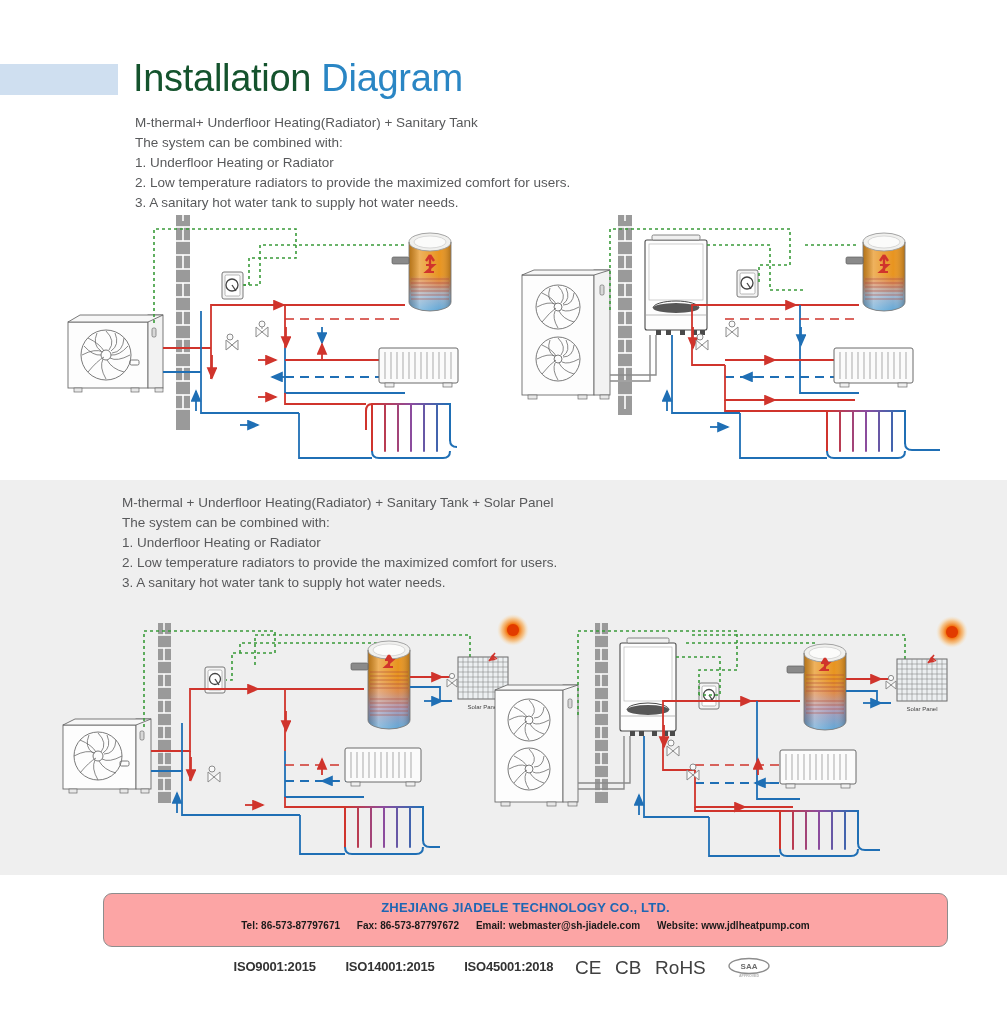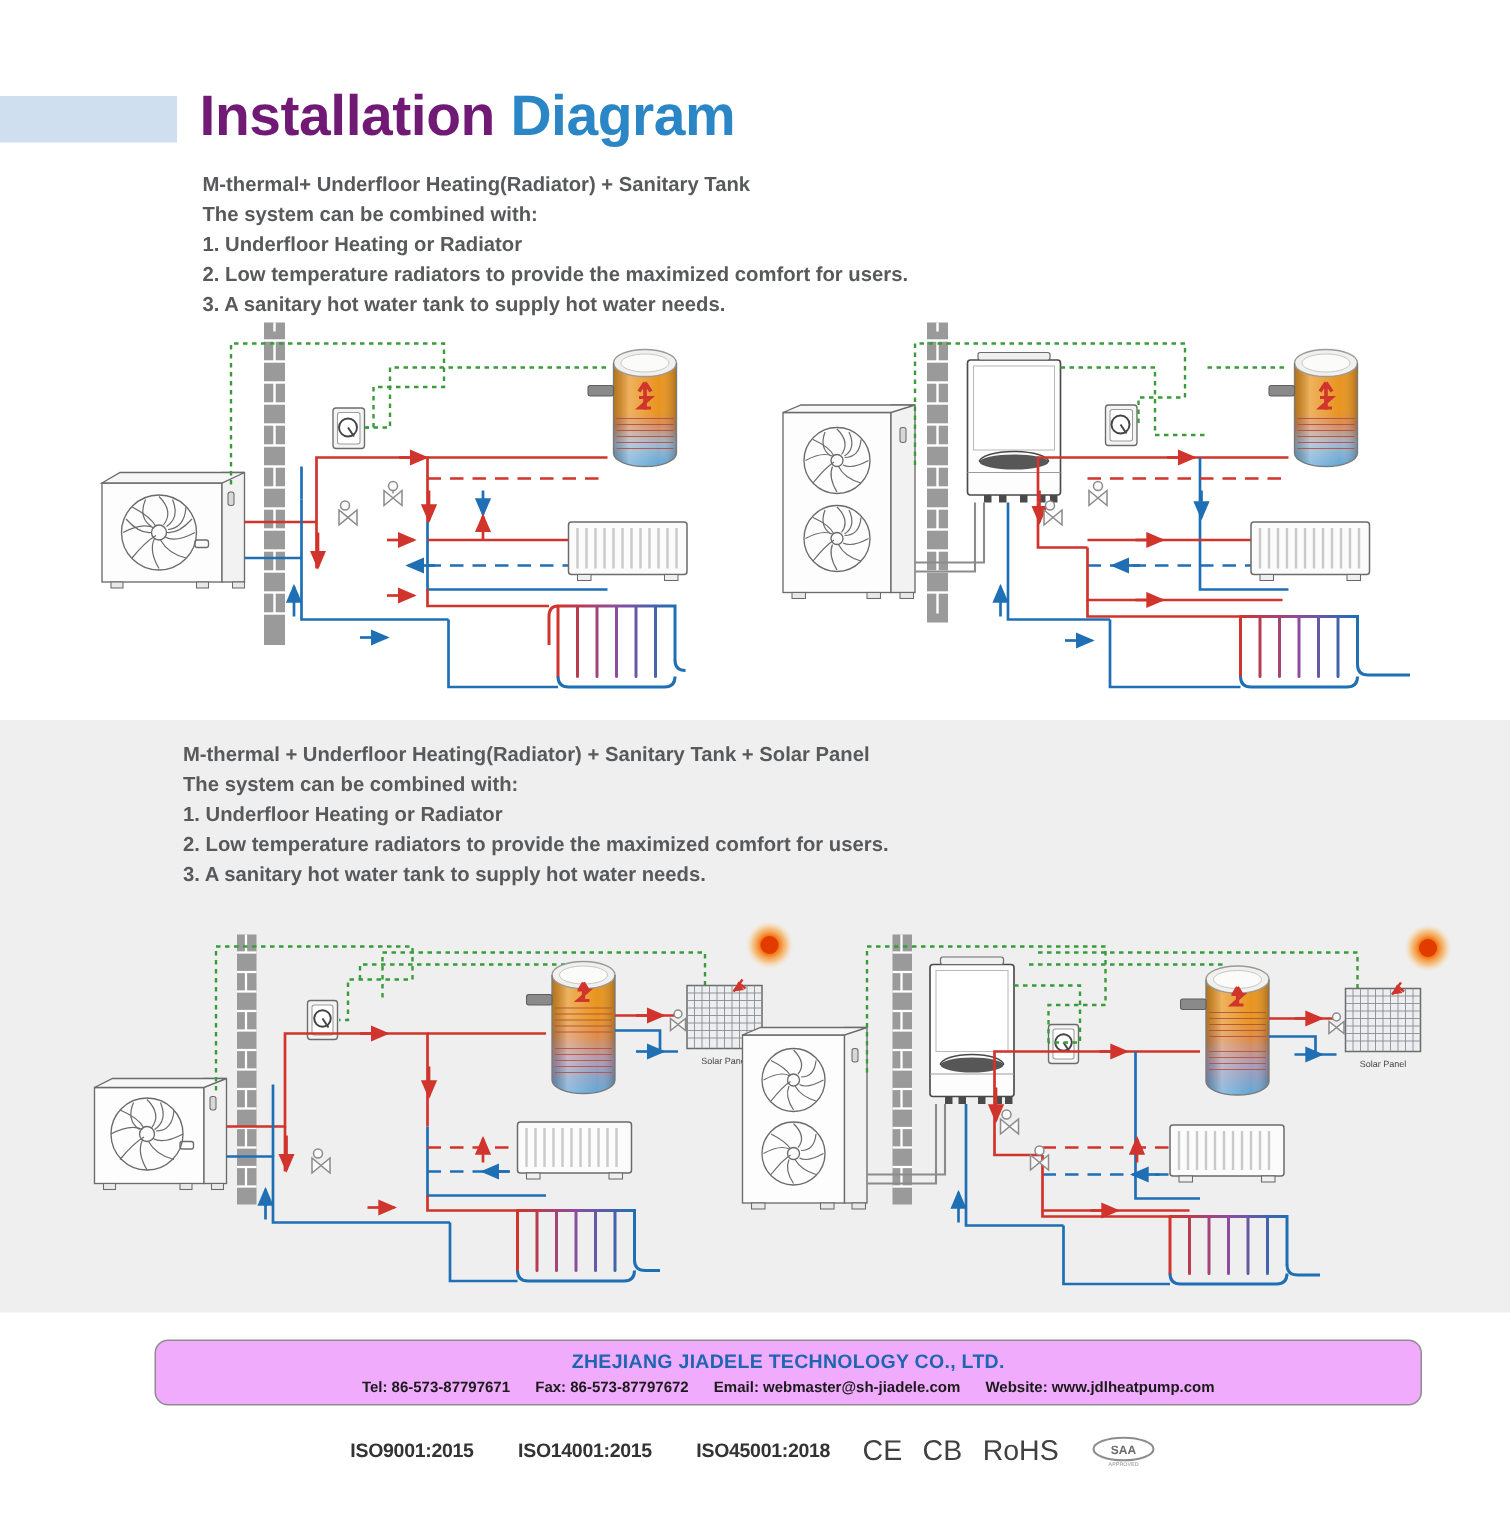--- a/index.html
+++ b/index.html
@@ -3,34 +3,34 @@
 <meta charset="utf-8">
 <style>
   html,body{margin:0;padding:0;}
   body{
     width:1007px;height:1020px;background:#ffffff;
     font-family:"Liberation Sans",sans-serif;
     position:relative;overflow:hidden;
   }
   .accent-bar{position:absolute;left:0;top:64px;width:118px;height:31px;background:#cfdff0;}
   .title{position:absolute;left:133px;top:57px;font-size:38px;letter-spacing:-.3px;white-space:nowrap;}
-  .title .b{font-weight:bold;color:#701a75;}
-  .title .n{font-weight:bold;color:#2a86c4;}
-
-  .desc{position:absolute;color:#58595b;font-size:13.5px;line-height:20px;white-space:nowrap;font-weight:bold;}
+  .title .b{font-weight:normal;color:#14532d;}
+  .title .n{font-weight:normal;color:#2a86c4;}
+
+  .desc{position:absolute;color:#58595b;font-size:13.5px;line-height:20px;white-space:nowrap;}
   .desc div{margin:0;}
 
   .band{position:absolute;left:0;width:1007px;background:#efefef;}
 
   .diagram{position:absolute;}
   svg{display:block;overflow:visible;}
 
   .footer-box{
-    position:absolute;left:103px;top:893px;width:845px;height:44px;
-    border:1px solid #8d8d8d;border-radius:9px;background:#f0abfc;box-sizing:border-box;
+    position:absolute;left:103px;top:893px;width:845px;height:54px;
+    border:1px solid #8d8d8d;border-radius:9px;background:#fca5a5;box-sizing:border-box;
   }
   .company{position:absolute;left:0;right:0;top:6px;text-align:center;
     color:#1e66b3;font-weight:bold;font-size:13px;letter-spacing:.2px;}
   .contact{position:absolute;left:0;right:0;top:26px;text-align:center;
     color:#1a1a1a;font-weight:bold;font-size:10px;}
   .contact span{margin:0 7px;}
 
   .certs{position:absolute;left:0;width:993px;top:957px;text-align:center;
     color:#333;font-size:13px;font-weight:bold;}
   .certs .iso{margin:0 13px;letter-spacing:-.2px;}

